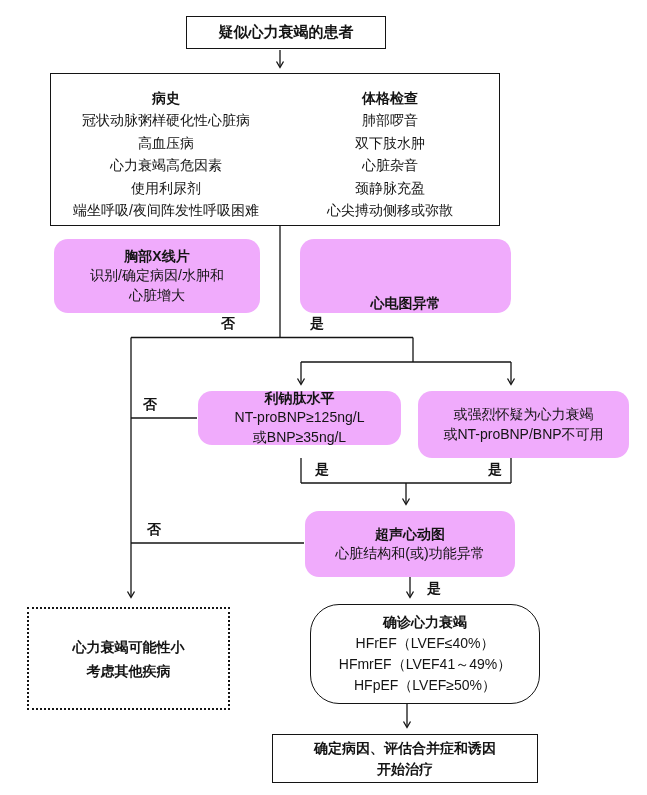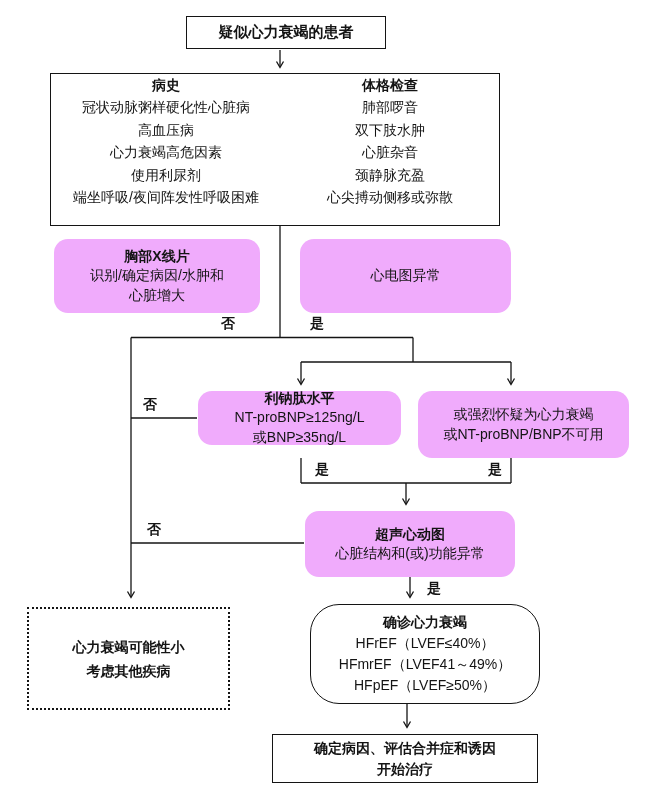--- a/index.html
+++ b/index.html
@@ -15,27 +15,27 @@
   }
   .solid  { border:1.5px solid #141414; background:#ffffff; }
   .round  { background:#f0abfc; border-radius:14px; }
   .dotted { border:2px dotted #141414; background:#ffffff; }
   .hd { font-weight:700; }
   .line { display:block; }
 
   #start      { left:186px; top:16px;  width:200px; height:33px; font-weight:700; font-size:15px; }
   #assessment { left:50px;  top:73px;  width:450px; height:153px;
                 flex-direction:row; align-items:flex-start; justify-content:flex-start;
-                }
+                padding-top:13px; }
   .col  { display:flex; flex-direction:column; text-align:center; line-height:22.4px; }
   .col-left  { width:230px; }
   .col-right { width:218px; }
 
   #xray       { left:54px;  top:239px; width:206px; height:74px;  line-height:19.5px; }
-  #ecg        { left:300px; top:239px; width:211px; height:74px;  font-weight:400; }
+  #ecg        { left:300px; top:239px; width:211px; height:74px;  font-weight:700;justify-content:flex-end; }
   #natriuretic{ left:198px; top:391px; width:203px; height:54px;  line-height:19.5px; }
   #suspicion  { left:418px; top:391px; width:211px; height:67px;  line-height:19.5px; }
   #echo       { left:305px; top:511px; width:210px; height:66px;  line-height:19.5px; }
   #unlikely   { left:27px;  top:607px; width:203px; height:103px; font-weight:700; line-height:24px; }
   #confirm    { left:310px; top:604px; width:230px; height:100px; line-height:21px;border-radius:29px; }
   #treatment  { left:272px; top:734px; width:266px; height:49px;  font-weight:700; line-height:21px; }
 
   .elabel { position:absolute; font-weight:700; font-size:14px; width:28px; text-align:center; }
   #lab-no1  { left:214px; top:315px; }
   #lab-yes1 { left:303px; top:315px; }

